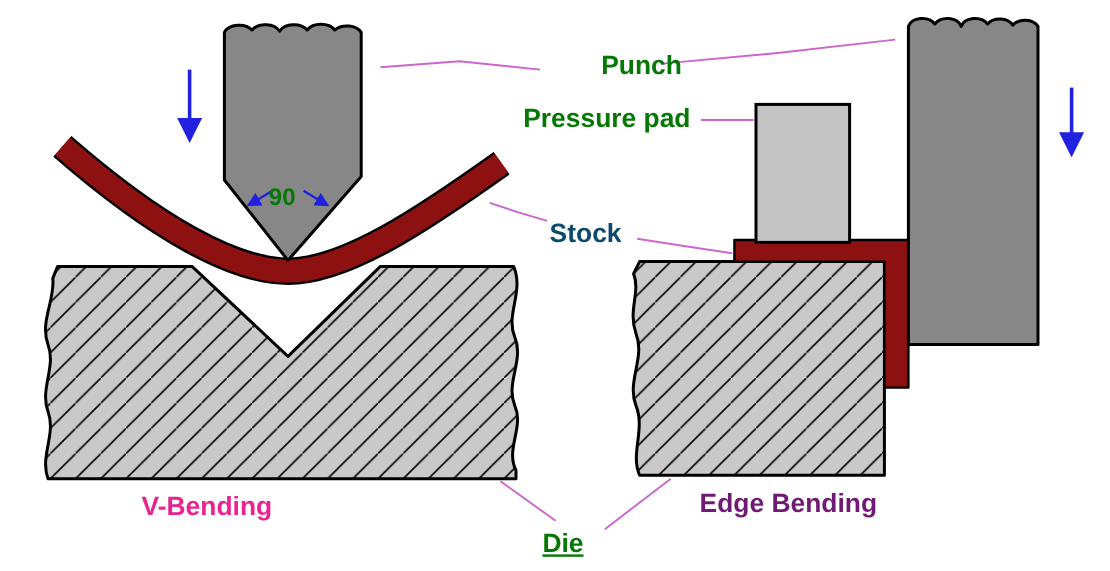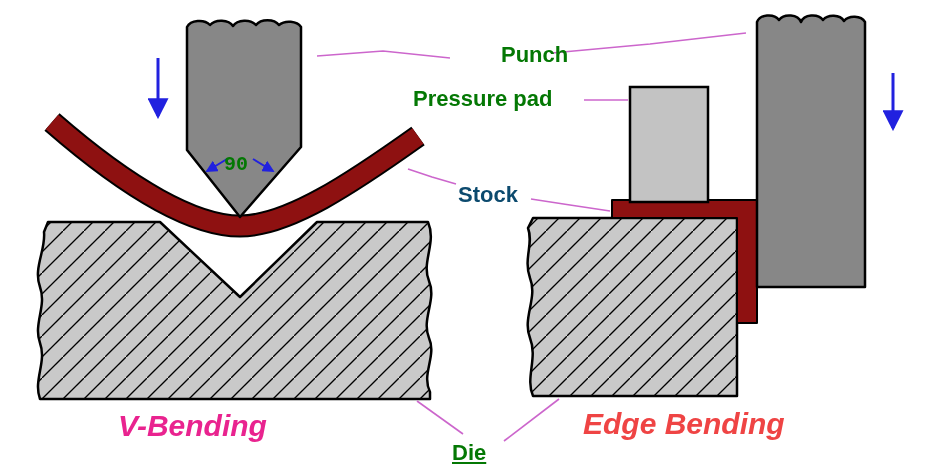--- a/index.html
+++ b/index.html
@@ -1,22 +1,22 @@
 <!DOCTYPE html>
 <html><head>
 <meta charset="utf-8">
 <style>
   html,body{margin:0;padding:0;}
   body{width:925px;height:476px;background:#fff;font-family:"Liberation Sans",sans-serif;overflow:hidden;}
   .stage{position:relative;width:925px;height:476px;background:#fff;}
   .stage svg{position:absolute;left:0;top:0;}
   .lbl{position:absolute;font-weight:bold;white-space:nowrap;line-height:1;}
   .lbl-green{font-size:22px;}
-  .lbl-title{font-size:30px;font-style:italic;}
-  .lbl-angle{font-size:20px;font-family:Liberation Mono, monospace;}
+  .lbl-title{font-size:22px;}
+  .lbl-angle{font-size:20px;}
 </style>
 </head>
 <body>
 
 <div class="stage">
 
   <svg width="925" height="476" viewBox="0 0 925 476">
     <defs>
       <pattern id="hatch" patternUnits="userSpaceOnUse" width="21" height="21">
         <rect width="21" height="21" fill="#C9C9C9"></rect>
@@ -72,23 +72,23 @@
     <path d="M 408,169 L 432,177 L 456,184" fill="none" stroke-width="1.6" stroke="#CC66CC"></path>
     <path d="M 531,199 L 570,205 L 610,211" fill="none" stroke-width="1.6" stroke="#CC66CC"></path>
     <path d="M 417,401 L 463,434" fill="none" stroke-width="1.6" stroke="#CC66CC"></path>
     <path d="M 559,399 L 504,441" fill="none" stroke-width="1.6" stroke="#CC66CC"></path>
   </svg>
 
   <div class="lbl lbl-angle" style="left: 224px; top: 155px; color: rgb(4, 120, 4);">90</div>
 
   <div class="lbl lbl-green" style="left: 457px; top: 44px; color: rgb(4, 120, 4); margin-left: 44px;">Punch</div>
 
-  <div class="lbl lbl-green" style="left: 413px; top: 88px; color: rgb(4, 120, 4);">Pressure pad</div>
+  <div class="lbl lbl-green" style="left: 436px; top: 88px; color: rgb(4, 120, 4);">Pressure pad</div>
 
   <div class="lbl lbl-green" style="left: 458px; top: 184px; color: #0c4a6e;">Stock</div>
 
   <div class="lbl lbl-green" style="left: 452px; top: 442px; color: rgb(4, 120, 4); text-decoration: underline;">Die</div>
 
   <div class="lbl lbl-title" style="left: 118px; top: 411px; color: rgb(233, 35, 143);">V-Bending</div>
 
-  <div class="lbl lbl-title" style="left: 583px; top: 409px; color: #ef4444;">Edge Bending</div>
+  <div class="lbl lbl-title" style="left: 583px; top: 409px; color: #701a75;">Edge Bending</div>
 
 </div>
 
 </body></html>

